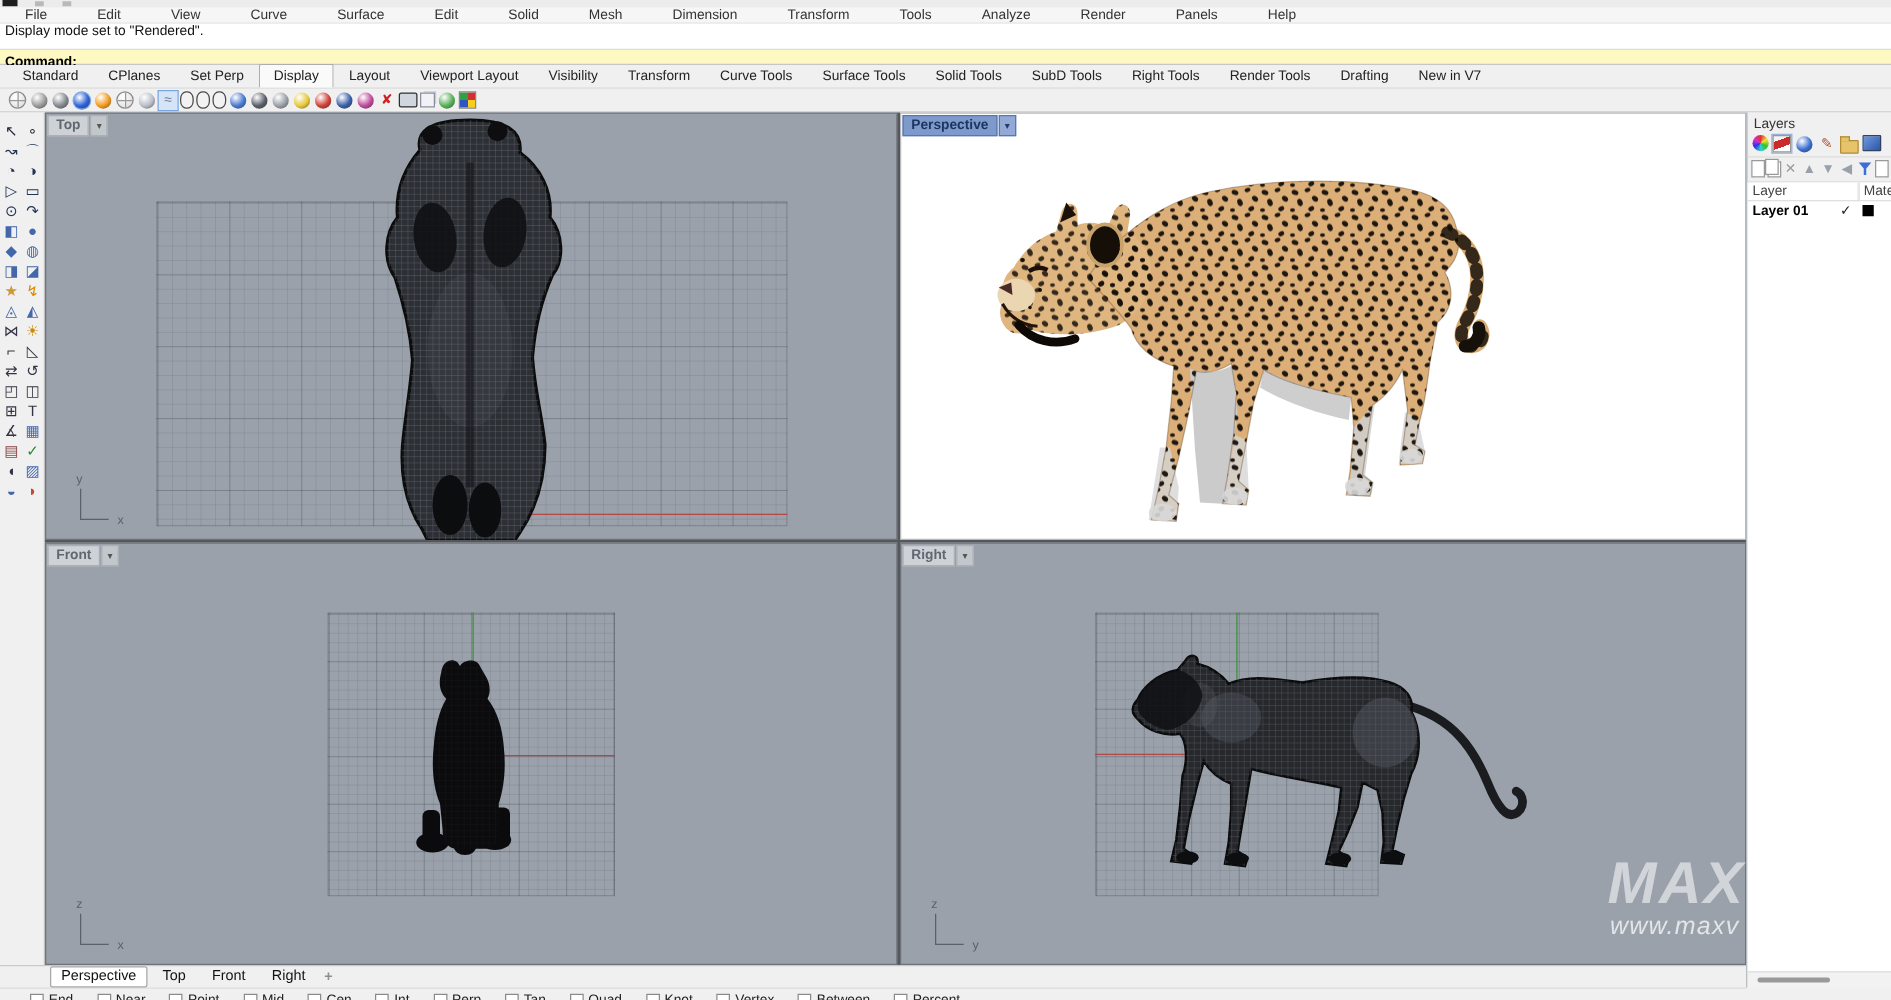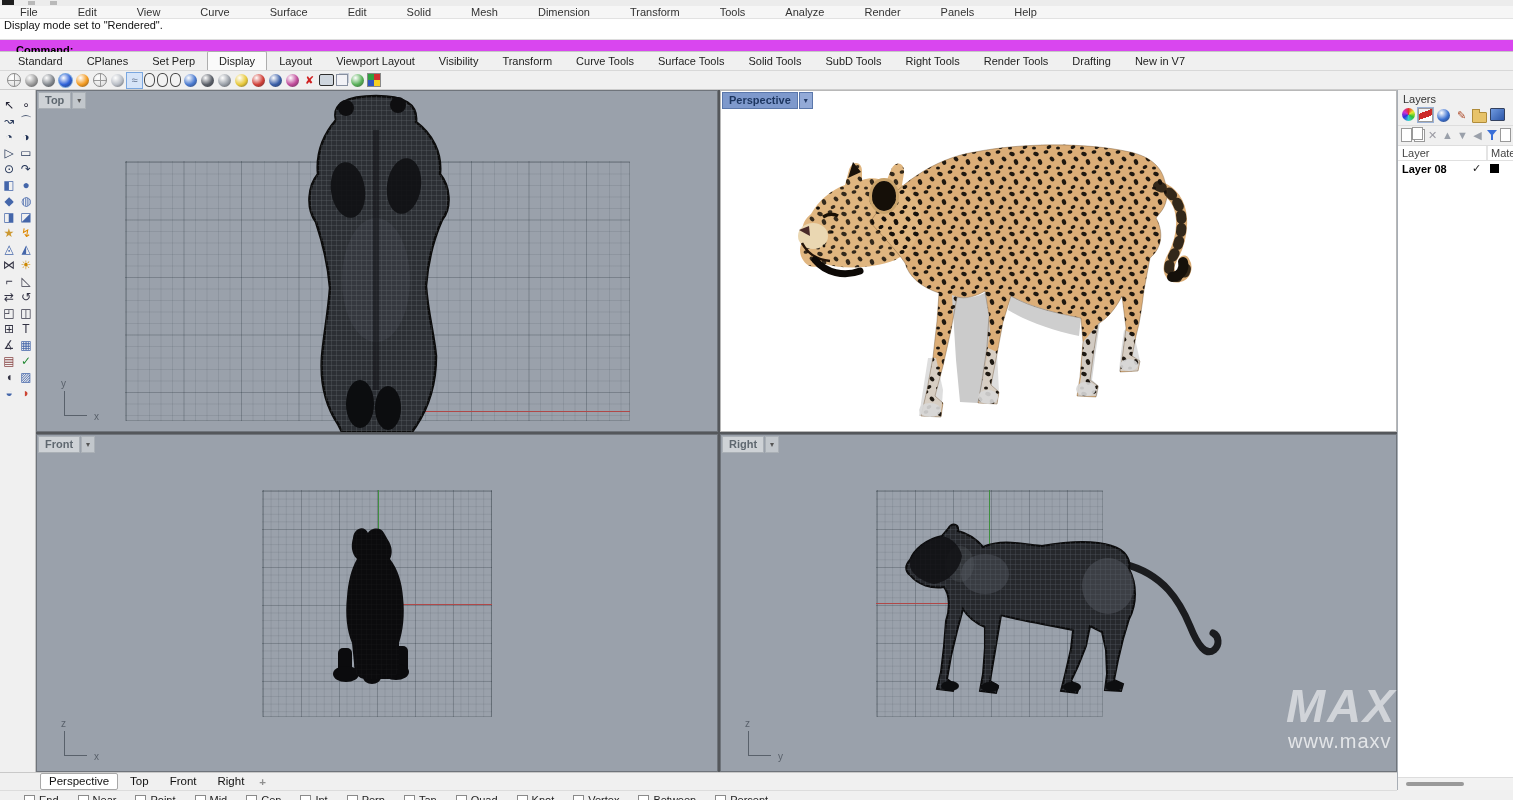--- a/index.html
+++ b/index.html
@@ -14,22 +14,22 @@
   .tb-dot{position:absolute;top:1px;width:7px;height:4px;background:#b9b9b9;}
   .d1{left:28px;} .d2{left:50px;}
 
   #menubar{position:absolute;left:0;top:6px;width:100%;height:12px;background:#f6f6f6;
            display:flex;align-items:center;border-bottom:1px solid #e2e2e2;}
   .menu-item{font-size:11px;line-height:11px;padding:0 20px;color:#333;}
 
   #cmd-history{position:absolute;left:0;top:19px;width:100%;height:21px;background:#fff;
                border-bottom:1px solid #dcdcdc;padding:1px 0 0 4px;box-sizing:border-box;}
   .cmd-line{font-size:11px;line-height:10px;color:#111;}
-  #cmd-prompt{position:absolute;left:0;top:40px;width:100%;height:12px;background:#d946ef;
-              border-bottom:1px solid #c6c6c6;padding-left:16px;box-sizing:border-box;text-decoration:underline;}
+  #cmd-prompt{position:absolute;left:0;top:40px;width:100%;height:12px;background:#fef9c3;
+              border-bottom:1px solid #c6c6c6;padding-left:4px;box-sizing:border-box;text-decoration:underline;}
   .cmd-label{font-size:11px;font-weight:bold;line-height:12px;color:#000;}
 
   #tabbar{position:absolute;left:0;top:52px;width:100%;height:19px;background:#f0f0f0;
           display:flex;align-items:flex-end;padding-left:6px;box-sizing:border-box;
           border-bottom:1px solid #d8d8d8;}
   .tab{font-size:11px;padding:3px 11px 3px;color:#222;border:1px solid transparent;border-bottom:none;}
   .tab.active{background:#fafafa;border-color:#adadad;border-radius:2px 2px 0 0;}
 
   #displaybar{position:absolute;left:0;top:71px;width:100%;height:19px;background:#f0f0f0;
               display:flex;align-items:center;gap:2px;padding-left:6px;box-sizing:border-box;
@@ -115,21 +115,21 @@
   .vp-label.active .vl-text{background:var(--accent-blue);color:#1c355f;border-color:#5a77ab;}
   .vp-label.active .vl-dd{background:#93aad7;border-color:#5a77ab;color:#233a66;}
 
   .axis{position:absolute;left:28px;bottom:16px;width:22px;height:24px;z-index:4;
         border-left:1.5px solid #59616b;border-bottom:1.5px solid #59616b;}
   .axis .a-v{position:absolute;top:-13px;left:-4px;font-size:10px;color:#59616b;}
   .axis .a-h{position:absolute;right:-12px;bottom:-7px;font-size:10px;color:#59616b;}
 
   .wm1{position:absolute;left:566px;top:244px;z-index:4;font-size:47px;font-weight:bold;
        font-style:italic;letter-spacing:2px;color:rgba(255,255,255,0.55);white-space:nowrap;}
-  .wm2{position:absolute;left:568px;top:296px;z-index:4;font-size:20px;
+  .wm2{position:absolute;left:568px;top:296px;z-index:4;font-size:20px;font-style:italic;
        color:rgba(255,255,255,0.72);letter-spacing:1px;white-space:nowrap;}
 
   
   #sidepanel{position:absolute;right:0;top:0;width:116px;height:700px;background:#f0f0f0;
              border-left:1px solid #a8aeb5;box-sizing:border-box;z-index:8;
              display:flex;flex-direction:column;}
   .sp-title{font-size:11px;color:#333;padding:3px 0 2px 5px;}
   .sp-tabs{display:flex;gap:3px;padding:1px 0 2px 4px;border-bottom:1px solid #ddd;}
   .sp-tabs .ic.active{background-color:#e8eef8;box-shadow:0 0 0 1px #9ab2d8;}
   .sp-tools{display:flex;gap:0;padding:2px 0 2px 3px;border-bottom:1px solid #ddd;}
@@ -491,21 +491,21 @@
           <span class="ic t-page"></span>
         </div>
       <div class="sp-head">
         <span class="h-layer">Layer</span>
         <span class="h-sep"></span>
         <span class="h-sep"></span>
         <span class="h-mat">Mate</span>
       </div>
       <div class="sp-rows">
         <div class="layer-row">
-          <span class="lr-name">Layer 08</span>
+          <span class="lr-name">Layer 01</span>
           <span class="lr-check">✓</span>
           <span class="lr-swatch"></span>
         </div>
       </div>
       <div class="sp-scroll">
         <div class="sp-thumb"></div>
       </div>
     </div>
 
   </div>

